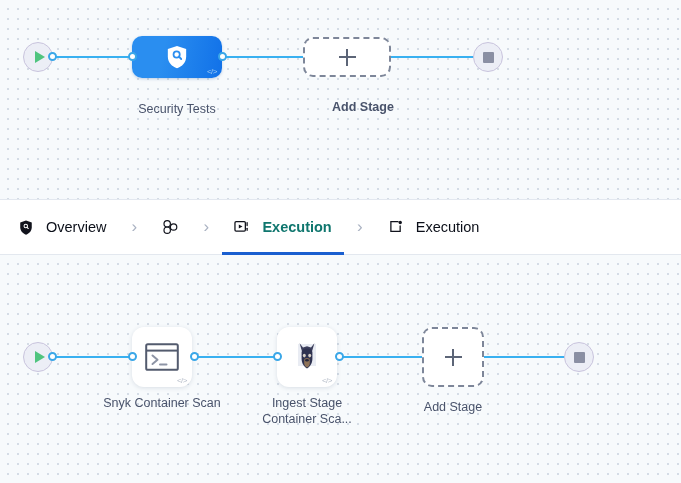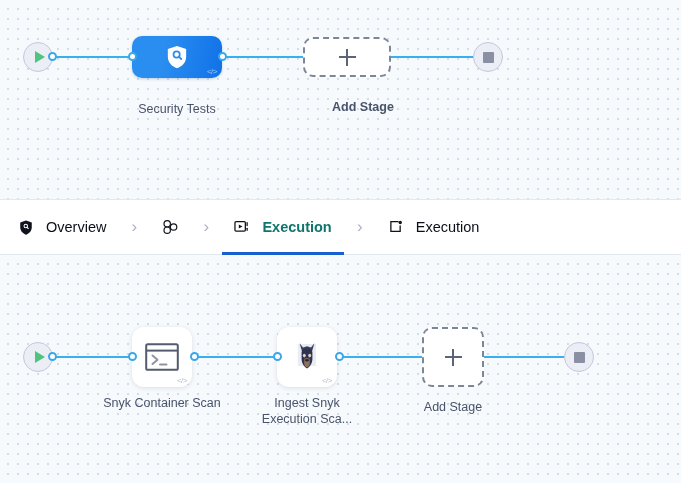--- a/index.html
+++ b/index.html
@@ -230,21 +230,21 @@
         <path d="M8.6 11.5 C8.6 9 10.8 7.4 14 7.4 C17.2 7.4 19.4 9 19.4 11.5 L19.4 17.5 C19.4 22 17.2 25.6 14 27.6 C10.8 25.6 8.6 22 8.6 17.5 Z" fill="#2f3350"></path>
         <ellipse cx="11.3" cy="14.6" rx="1.5" ry="1.8" fill="#d9d2c6"></ellipse>
         <ellipse cx="16.7" cy="14.6" rx="1.5" ry="1.8" fill="#d9d2c6"></ellipse>
         <path d="M11.2 19 C11.2 17.8 12.4 17.1 14 17.1 C15.6 17.1 16.8 17.8 16.8 19 L16.8 22.4 C16.8 24.3 15.5 25.6 14 26.4 C12.5 25.6 11.2 24.3 11.2 22.4 Z" fill="#8e7257"></path>
         <ellipse cx="14" cy="19.3" rx="1.9" ry="1.3" fill="#23263c"></ellipse>
       </svg>
       <span class="code-badge on-white">&lt;/&gt;</span>
     </div>
     <div class="port" style="left:273px;top:97px;"></div>
     <div class="port" style="left:335px;top:97px;"></div>
-    <div class="node-label" style="left:248px;top:140px;width:118px;">Ingest Snyk Execution Sca...</div>
+    <div class="node-label" style="left:248px;top:140px;width:118px;">Ingest Stage Container Sca...</div>
 
     <div class="add-box" style="left:422px;top:72px;width:62px;height:60px;">
       <div class="plus"></div>
     </div>
     <div class="node-label" style="left:393px;top:144px;width:120px;">Add Stage</div>
 
     <div class="port" style="left:568px;top:97px;"></div>
     <div class="terminal" style="left:564px;top:87px;">
       <div class="stop-sq"></div>
     </div>

